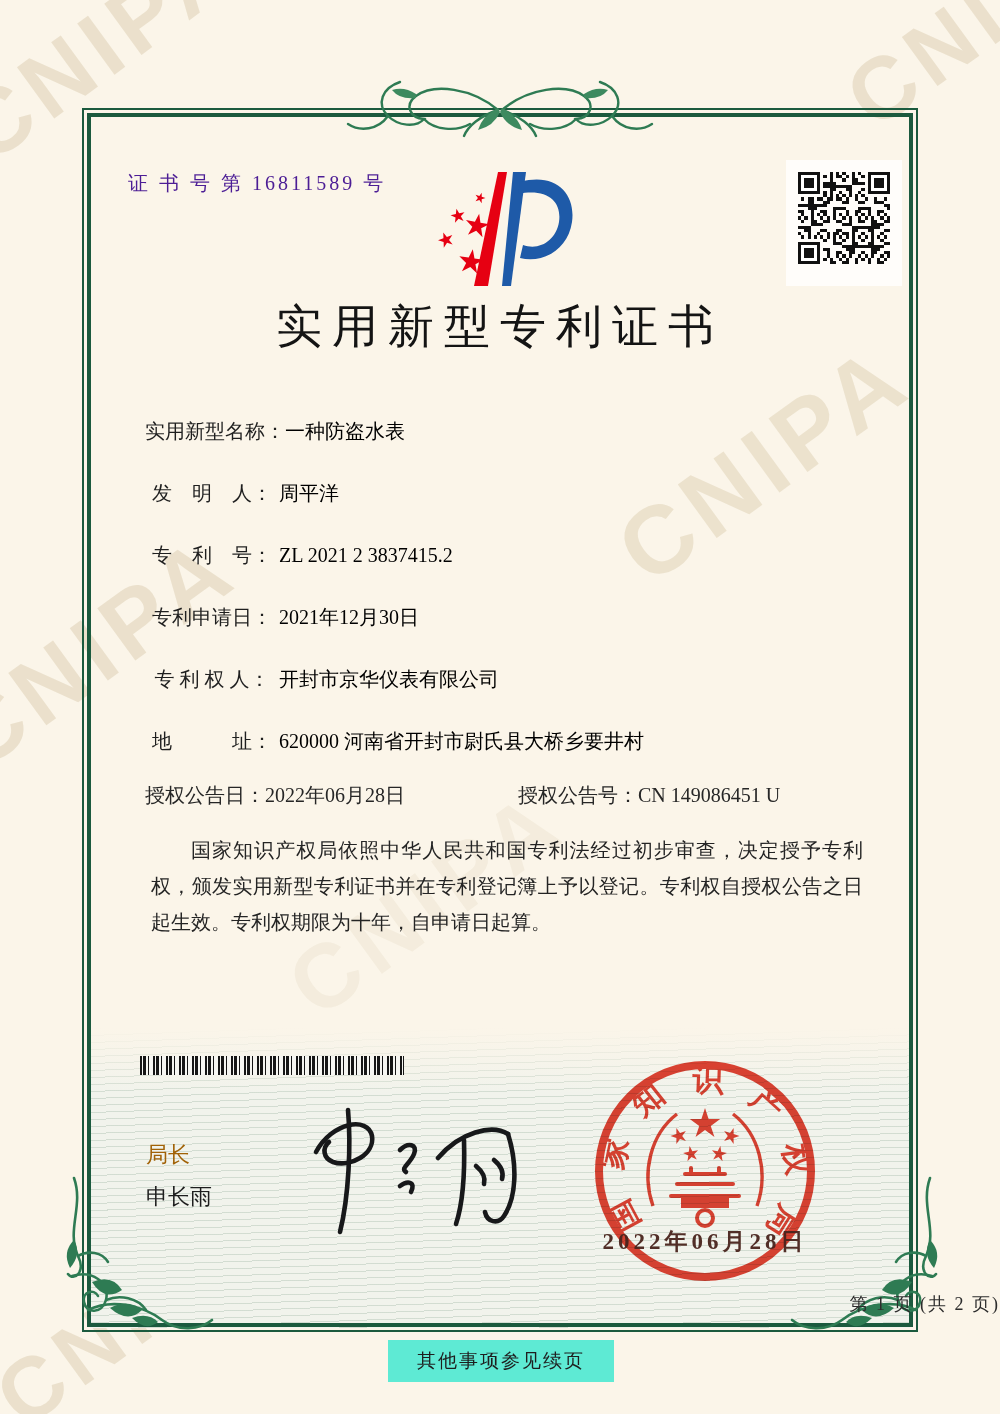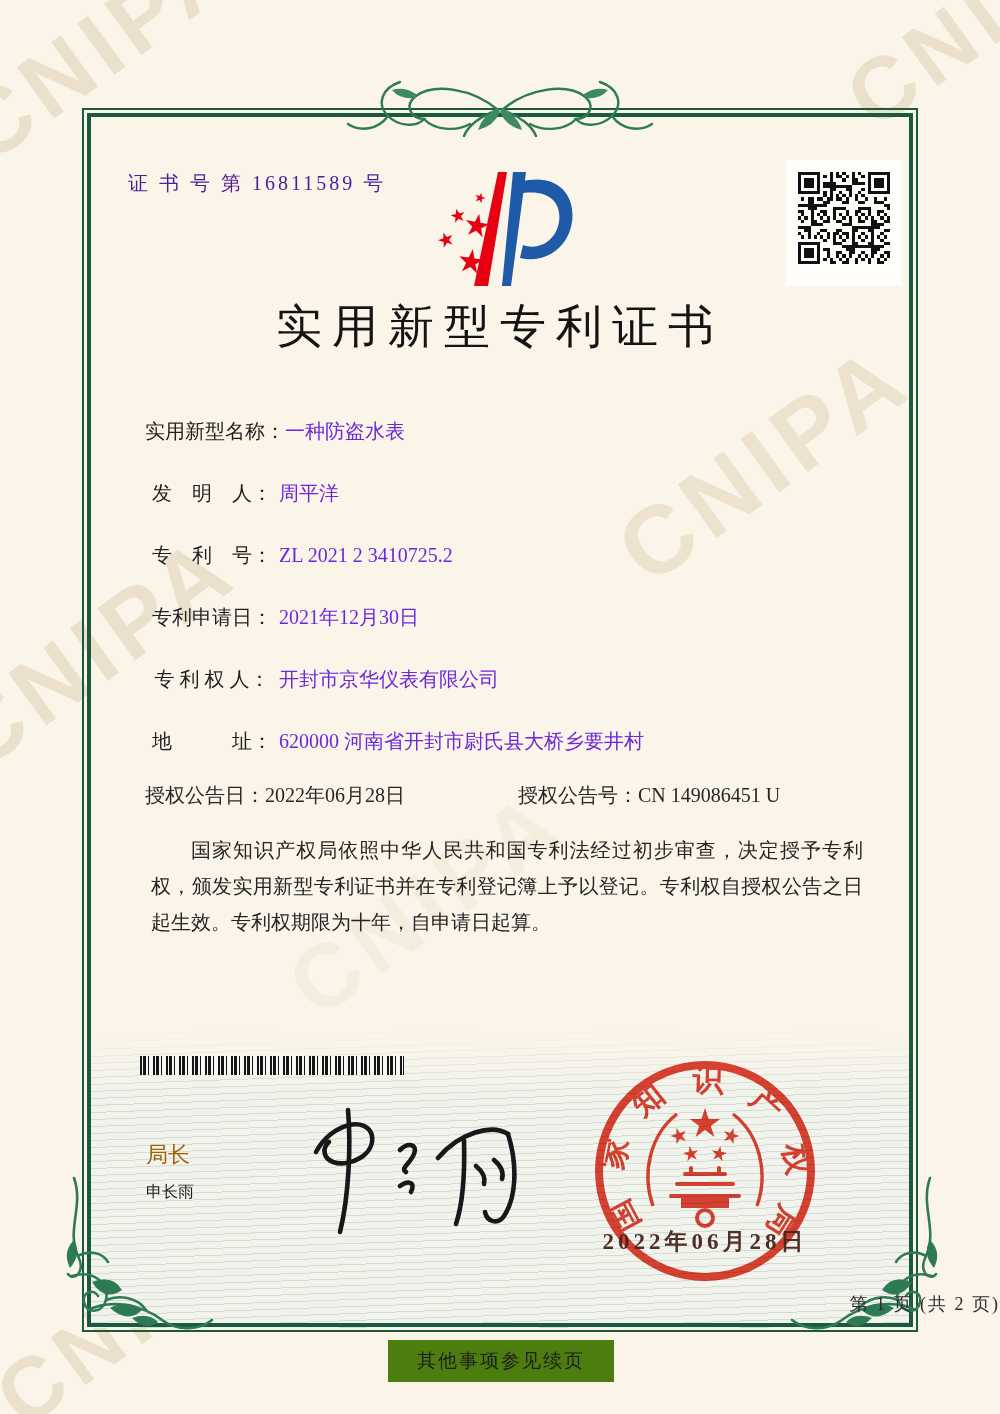--- a/index.html
+++ b/index.html
@@ -45,49 +45,49 @@
   }
   .logo{position:absolute;left:424px;top:164px;z-index:3;}
   .qr-wrap{position:absolute;left:786px;top:160px;width:116px;height:126px;background:#fffdfa;z-index:3;}
   .qr{position:absolute;left:12px;top:12px;}
   .title{
     position:absolute;left:0;top:296px;width:100%;text-align:center;
     font-size:46px;font-weight:400;letter-spacing:10px;color:#141414;z-index:3;
   }
   .row{position:absolute;left:145px;font-size:20px;z-index:3;white-space:nowrap;}
   .row .lbl{display:inline-block;min-width:134px;color:#1f1f1f;text-align:center;}
-  .row .val{color:#6d28d9;text-align:center;}
+  .row .val{color:#000000;text-align:center;}
   .grant2{position:absolute;left:373px;top:0;}
   .paras{
     position:absolute;left:143px;top:824px;width:728px;z-index:3;
     font-size:20px;line-height:36px;text-align:justify;color:#242424;
   }
   .paras p{margin:8px;text-indent:2em;}
   .barcode{
     position:absolute;left:140px;top:1056px;width:264px;height:19px;z-index:3;
     background:repeating-linear-gradient(90deg,
       #161616 0 2px,#f6f6f2 2px 3px,
       #161616 3px 6px,#f6f6f2 6px 8px,
       #161616 8px 9px,#f6f6f2 9px 13px);
   }
   .signer-title{position:absolute;left:146px;top:1140px;font-size:22px;z-index:3;color:#a16207;}
-  .signer-name{position:absolute;left:146px;top:1182px;font-size:16px;z-index:3;color:#1e1e1e;}
+  .signer-name{position:absolute;left:146px;top:1182px;font-size:22px;z-index:3;color:#1e1e1e;}
   .signature{position:absolute;left:288px;top:1104px;z-index:3;}
   .seal{position:absolute;left:584px;top:1050px;width:242px;height:242px;z-index:4;mix-blend-mode:multiply;opacity:0.95;}
   .seal-date{
     position:absolute;left:0;top:176px;width:100%;text-align:center;
     font-size:23px;letter-spacing:4px;color:#49241d;font-weight:700;z-index:5;
   }
   .page-num{
     position:absolute;left:0;top:1292px;width:100%;text-align:right;
     font-size:18px;letter-spacing:2px;color:#2c2c2c;z-index:3;
   }
   .note-box{
     position:absolute;left:388px;top:1340px;width:226px;height:42px;
-    background:#4d7c0f;z-index:3;display:flex;align-items:center;justify-content:center;
+    background:#5eead4;z-index:3;display:flex;align-items:center;justify-content:center;
     font-size:19px;letter-spacing:2px;color:#1e1e1e;
   }
   .ornament-top{position:absolute;left:330px;top:74px;z-index:3;}
   .corner{position:absolute;z-index:3;}
   .corner-left{left:58px;top:1176px;}
   .corner-right{left:782px;top:1176px;transform:scaleX(-1);}
 </style>
 </head>
 <body>
 
@@ -476,21 +476,21 @@
 
 <div class="title">实用新型专利证书</div>
 
 <div class="row" style="top:418px">
   <span class="lbl">实用新型名称：</span><span class="val">一种防盗水表</span>
 </div>
 <div class="row" style="top:480px">
   <span class="lbl">发　明　人：</span><span class="val">周平洋</span>
 </div>
 <div class="row" style="top:542px">
-  <span class="lbl">专　利　号：</span><span class="val">ZL 2021 2 3410725.2</span>
+  <span class="lbl">专　利　号：</span><span class="val">ZL 2021 2 3837415.2</span>
 </div>
 <div class="row" style="top:604px">
   <span class="lbl">专利申请日：</span><span class="val">2021年12月30日</span>
 </div>
 <div class="row" style="top:666px">
   <span class="lbl">专 利 权 人：</span><span class="val">开封市京华仪表有限公司</span>
 </div>
 <div class="row" style="top:728px">
   <span class="lbl">地　　　址：</span><span class="val">620000 河南省开封市尉氏县大桥乡要井村</span>
 </div>

